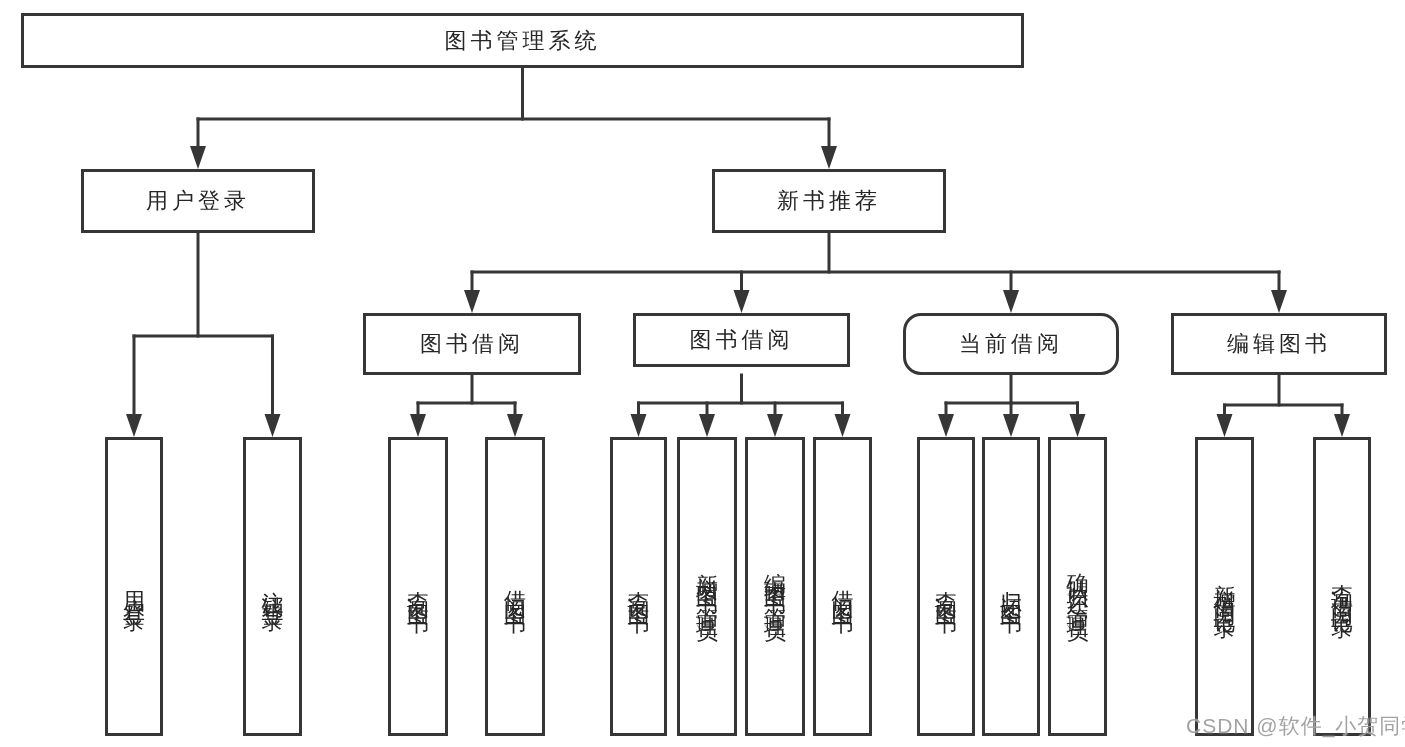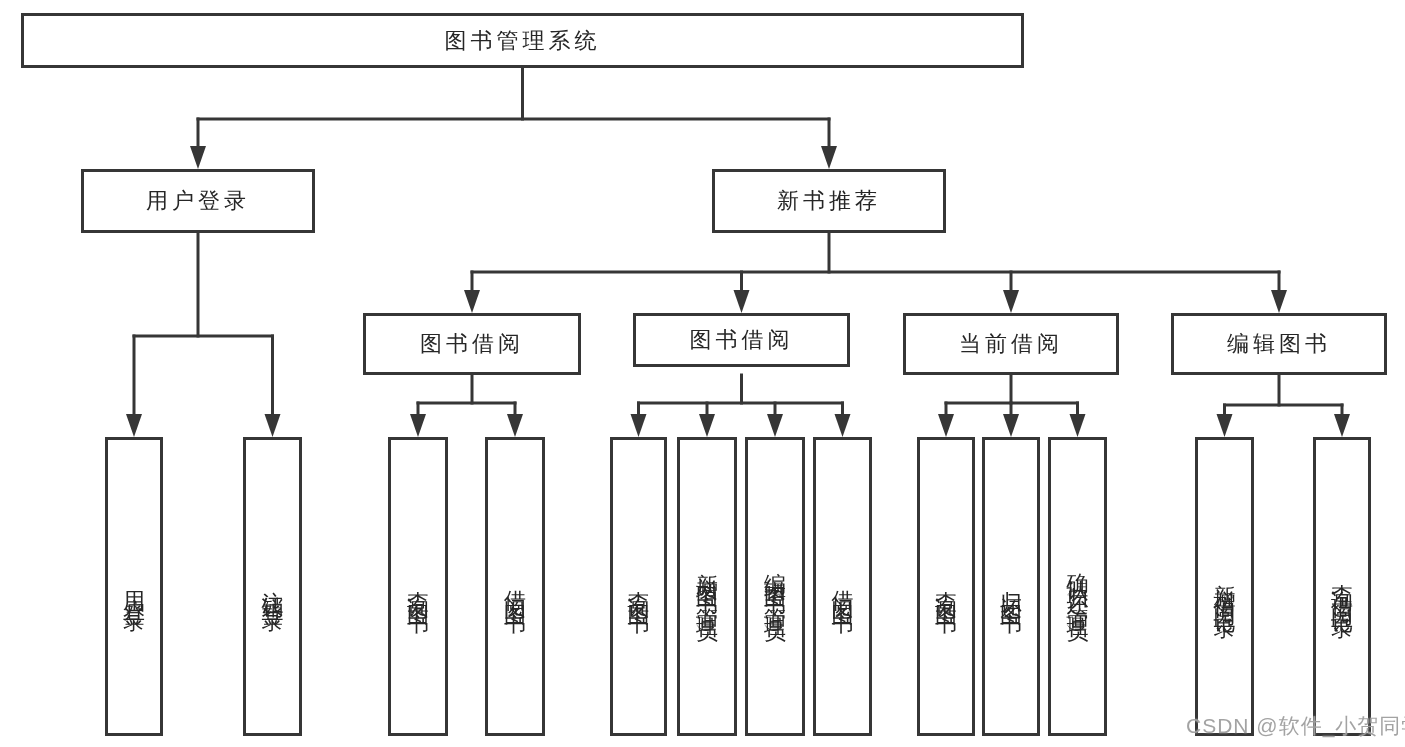--- a/index.html
+++ b/index.html
@@ -102,21 +102,21 @@
       <polygon points="1334,414 1350,414 1342,437" fill="#363636"></polygon>
     </svg>
 
   <div class="node h" style="left: 21px; top: 13px; width: 1003px; height: 55px;">图书管理系统</div>
 
   <div class="node h" style="left: 81px; top: 169px; width: 234px; height: 64px;">用户登录</div>
   <div class="node h" style="left: 712px; top: 169px; width: 234px; height: 64px;">新书推荐</div>
 
   <div class="node h" style="left: 363px; top: 313px; width: 218px; height: 62px;">图书借阅</div>
   <div class="node h" style="left: 633px; top: 313px; width: 217px; height: 54px;">图书借阅</div>
-  <div class="node h" style="left: 903px; top: 313px; width: 216px; height: 62px;">当前借阅</div>
+  <div class="node h" style="left: 903px; top: 313px; width: 216px; height: 62px; border-radius: 18px;">当前借阅</div>
   <div class="node h" style="left: 1171px; top: 313px; width: 216px; height: 62px;">编辑图书</div>
 
   <div class="node v" style="left: 105px; top: 437px; width: 58px; height: 299px;">用户登录</div>
   <div class="node v" style="left: 243px; top: 437px; width: 59px; height: 299px;">注销登录</div>
   <div class="node v" style="left: 388px; top: 437px; width: 60px; height: 299px;">查询图书</div>
   <div class="node v" style="left: 485px; top: 437px; width: 60px; height: 299px;">借阅图书</div>
   <div class="node v" style="left: 610px; top: 437px; width: 57px; height: 299px;">查询图书</div>
   <div class="node v" style="left: 677px; top: 437px; width: 60px; height: 299px;">新增图书（管理员）</div>
   <div class="node v" style="left: 745px; top: 437px; width: 60px; height: 299px;">编辑图书（管理员）</div>
   <div class="node v" style="left: 813px; top: 437px; width: 59px; height: 299px;">借阅图书</div>

